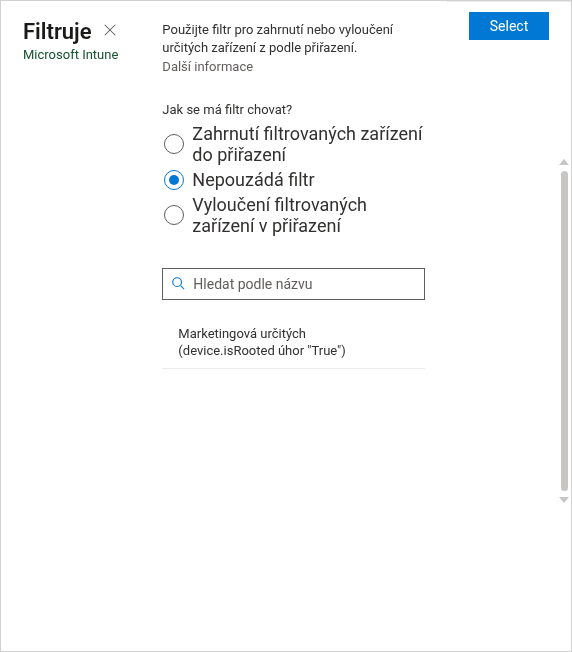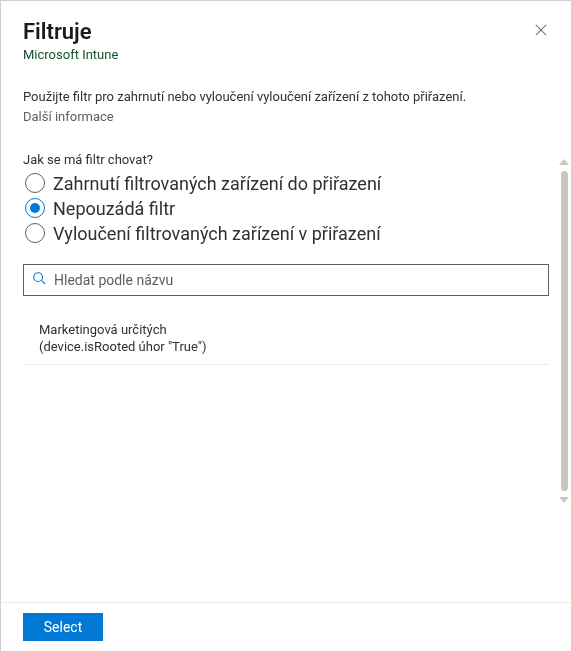--- a/index.html
+++ b/index.html
@@ -11,21 +11,21 @@
     width: 572px;
     height: 652px;
     border: 1px solid #d0d0d0;
     position: relative;
     overflow: hidden;
   }
   .panel {
     width: 100%;
     height: 100%;
     display: flex;
-    flex-direction: column;
+    flex-direction: row;
   }
   .header {
     padding: 18px 22px 6px 22px;
     position: relative;
   }
   .title {
     font-size: 22px;
     font-weight: 600;
     color: #1b1a19;
     line-height: 1.2;
@@ -96,21 +96,21 @@
     border-radius: 50%;
     background: #0078d4;
     display: none;
   }
   .radio-outer.selected .radio-inner { display: block; }
   .radio-label {
     font-size: 18px;
     color: #323130;
   }
   .search-wrap {
-    margin-top: 18px;
+    margin-top: 30px;
     border: 1px solid #605e5c;
     display: flex;
     align-items: center;
     height: 32px;
     padding: 12px 8px;
     gap: 6px;
   }
   .search-wrap svg {
     width: 14px; height: 14px;
     color: #0078d4;
@@ -181,21 +181,21 @@
       <span>
         <svg viewBox="0 0 16 16" fill="none" stroke="currentColor" stroke-width="1.2">
           <line x1="2" y1="2" x2="14" y2="14"></line>
             <line x1="14" y1="2" x2="2" y2="14"></line>
         </svg>
       </span>
     </div>
   </div>
 
   <div class="content">
-    <div class="desc">Použijte filtr pro zahrnutí nebo vyloučení vyloučení zařízení z tohoto přiřazení.</div>
+    <div class="desc">Použijte filtr pro zahrnutí nebo vyloučení určitých zařízení z podle přiřazení.</div>
     <div class="more-link">Další informace</div>
 
     <div class="question">Jak se má filtr chovat?</div>
 
     <div class="radio-group">
       <div class="radio-row">
         <span class="radio-outer"></span>
         <span class="radio-label">Zahrnutí filtrovaných zařízení do přiřazení</span>
       </div>
       <div class="radio-row">

